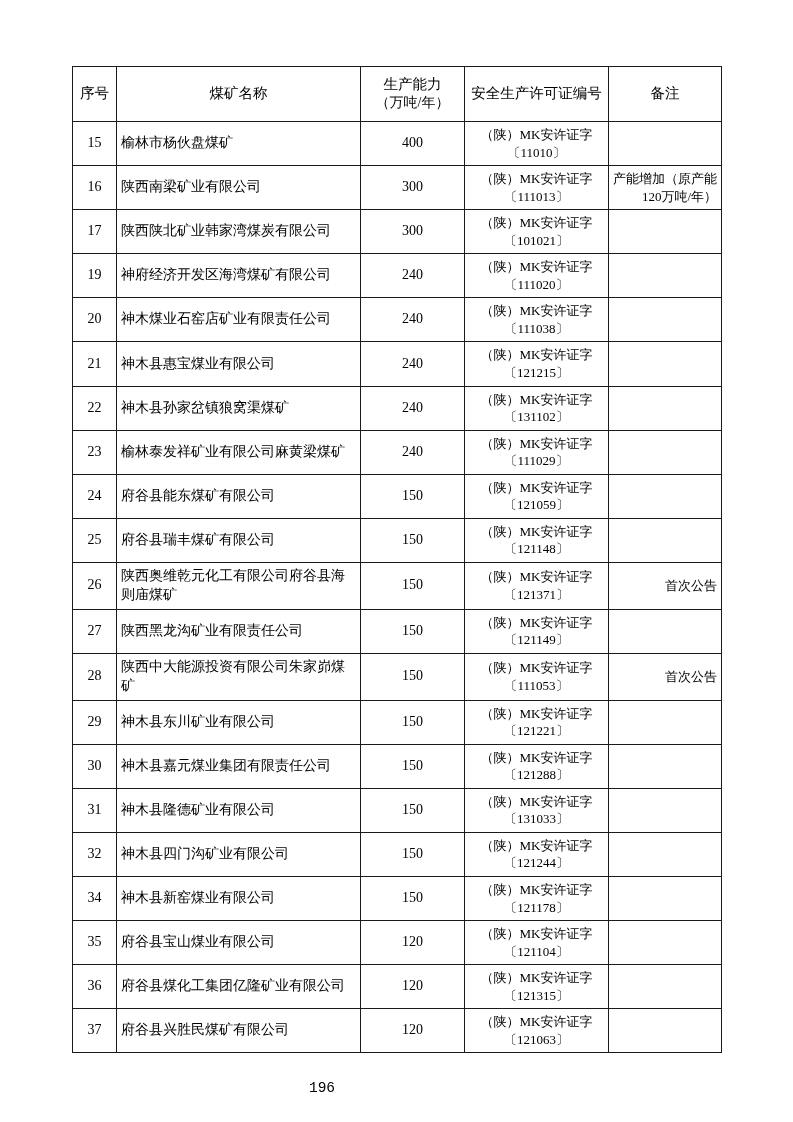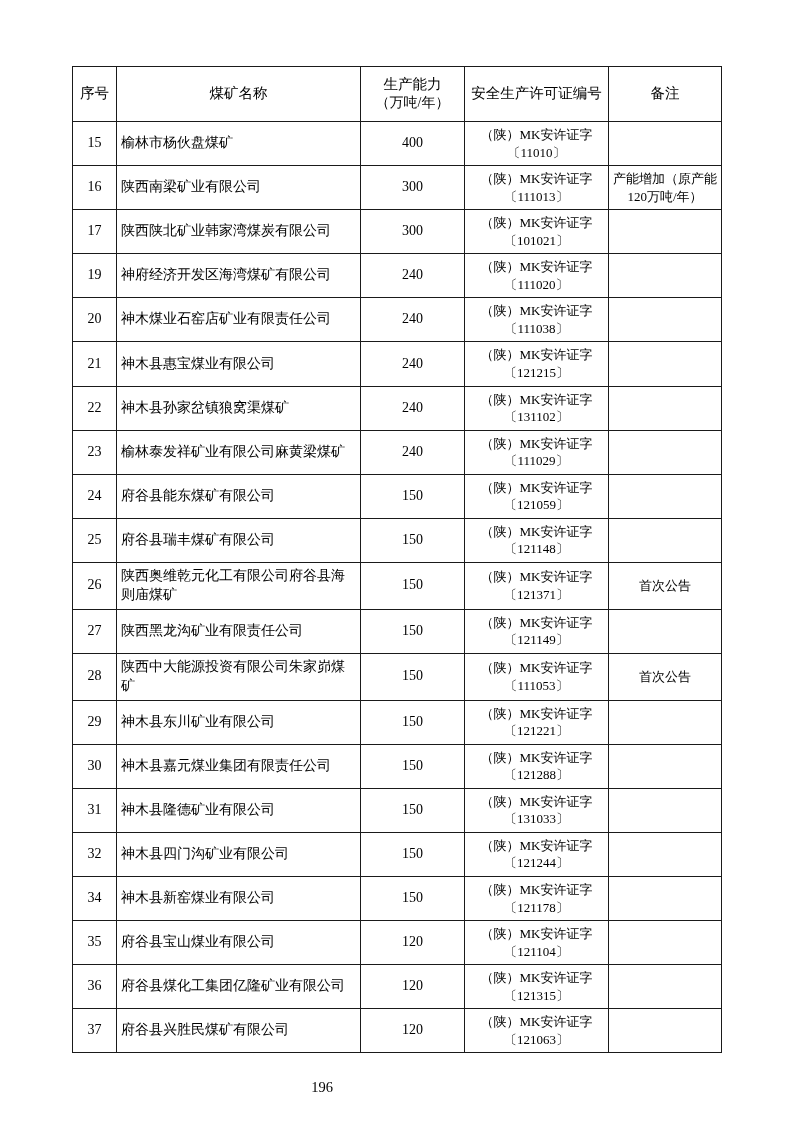--- a/index.html
+++ b/index.html
@@ -60,36 +60,36 @@
   td.cap {
     text-align: center;
     font-size: 14px;
   }
   td.lic {
     text-align: center;
     font-size: 13px;
     line-height: 1.3;
   }
   td.note {
-    text-align: center;
+    text-align: right;
     font-size: 13px;
     line-height: 1.3;
   }
   .hdr-cap-line2 {
     display: block;
     font-size: 14px;
   }
   .page-number {
     position: absolute;
     left: 0;
     right: 0;
     bottom: 26px;
     text-align: center;
     font-size: 14.5px;
-    font-family: Liberation Serif, serif;
+    font-family: Liberation Mono, monospace;
   }
 </style>
 </head>
 <body>
 
 <div class="page">
 
   <table class="mine-table">
     <colgroup>
       <col class="c-idx">

